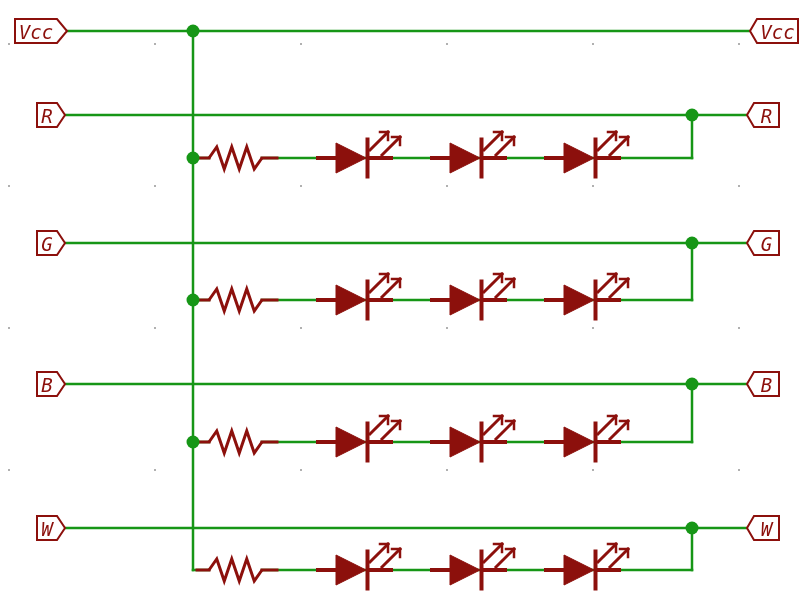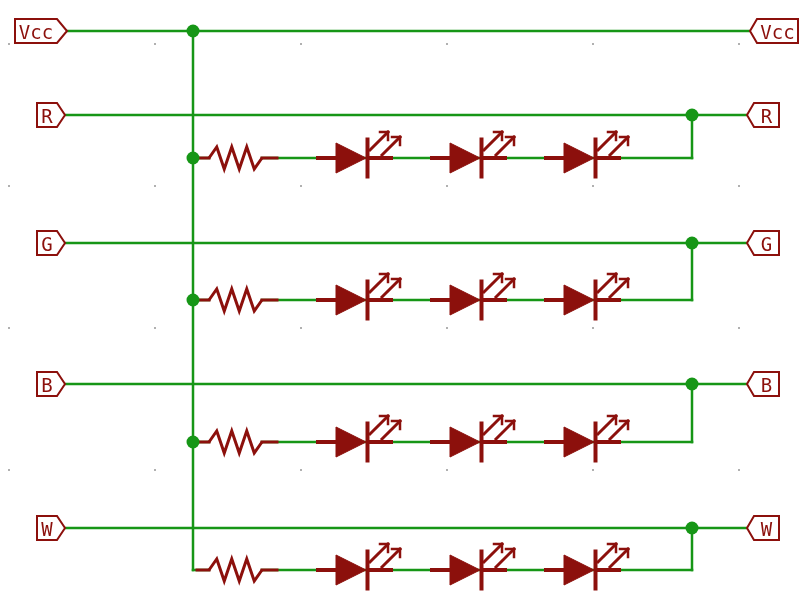--- a/index.html
+++ b/index.html
@@ -1,17 +1,17 @@
 <!DOCTYPE html>
 <html><head>
 <meta charset="utf-8">
 <style>
   html,body{margin:0;padding:0;background:#ffffff;}
   #stage{position:relative;width:800px;height:600px;background:#ffffff;overflow:hidden;
-         font-family:"DejaVu Sans Mono","Liberation Mono",monospace;}
+         font-family:"DejaVu Sans Mono","Liberation Mono",monospace;font-style:italic;}
   svg text{font-family:"DejaVu Sans Mono","Liberation Mono",monospace;}
 </style>
 </head>
 <body>
 
 <div id="stage">
   <svg id="schematic" width="800" height="600" viewBox="0 0 800 600" xmlns="http://www.w3.org/2000/svg">
       <g>
         <rect x="8" y="43" width="2" height="2" fill="#b0b0b0"></rect>
         <rect x="8" y="185" width="2" height="2" fill="#b0b0b0"></rect>

